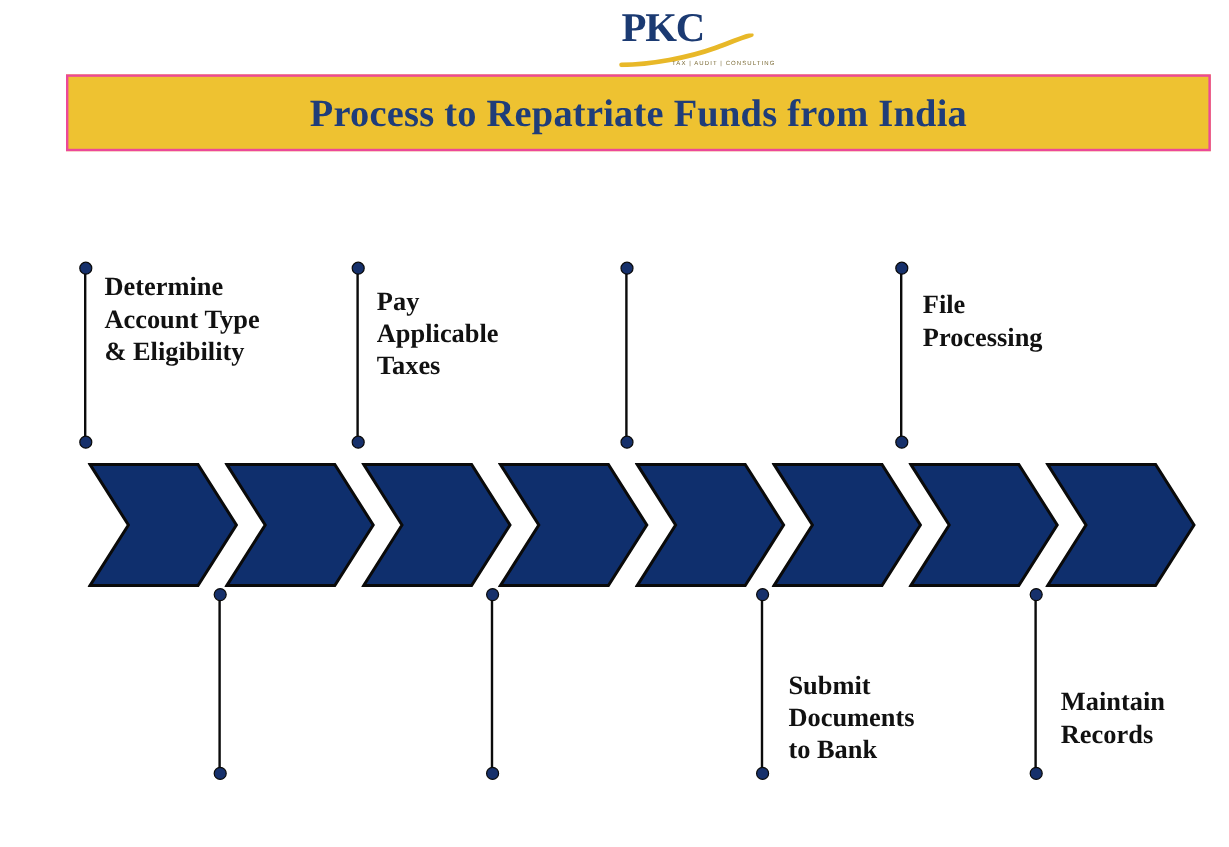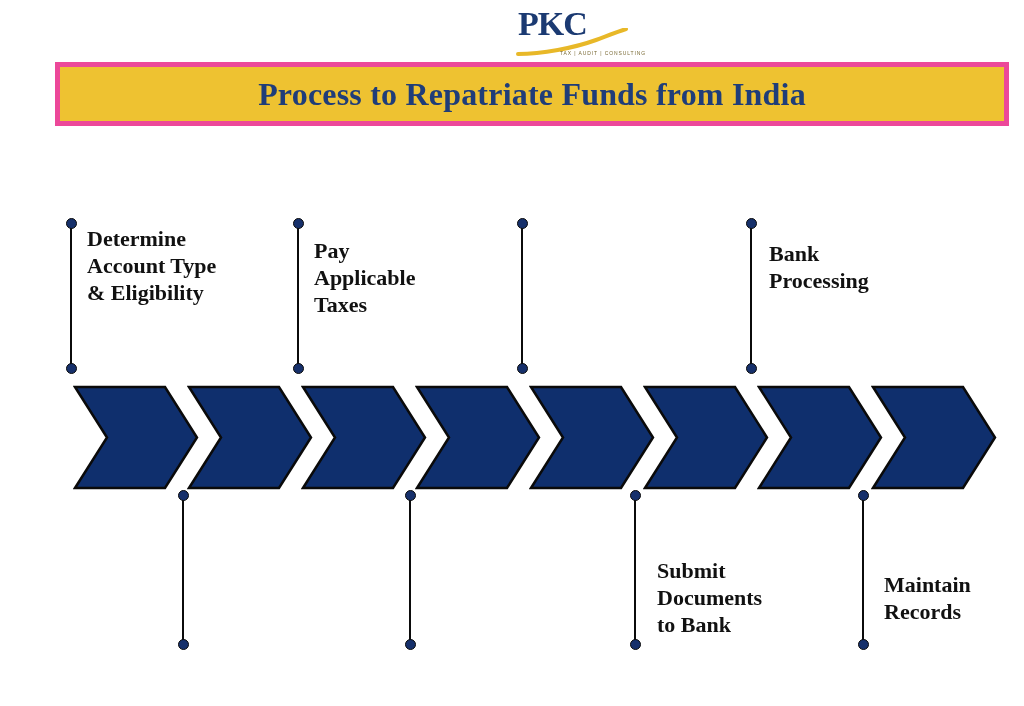--- a/index.html
+++ b/index.html
@@ -58,21 +58,21 @@
   }
 
   
   #title-bar {
     position: absolute;
     left: 35px;
     top: 62px;
     width: 954px;
     height: 64px;
     background: #eec231;
-    border: 5px solid #ec4899;
+    border: 2px solid #ec4899;
     box-sizing: border-box;
     display: flex;
     align-items: center;
     justify-content: center;
   }
   #title-text {
     font-family: "Liberation Serif", "DejaVu Serif", serif;
     font-weight: bold;
     font-size: 32px;
     color: #1f3d79;
@@ -239,21 +239,21 @@
 
   <div class="step-label top-label" style="left:67px; top:225px; width:200px;">Determine
 Account Type
 &amp; Eligibility</div>
 
   <div class="step-label top-label" style="left:294px; top:237px; width:190px;">Pay
 Applicable
 Taxes</div>
 
 
-  <div class="step-label top-label" style="left:749px; top:240px; width:200px;">Bank
+  <div class="step-label top-label" style="left:749px; top:240px; width:200px;">File
 Processing</div>
 
 
 
   <div class="step-label bottom-label" style="left:637px; top:557px; width:200px;">Submit
 Documents
 to Bank</div>
 
   <div class="step-label bottom-label" style="left:864px; top:571px; width:200px;">Maintain
 Records</div>

